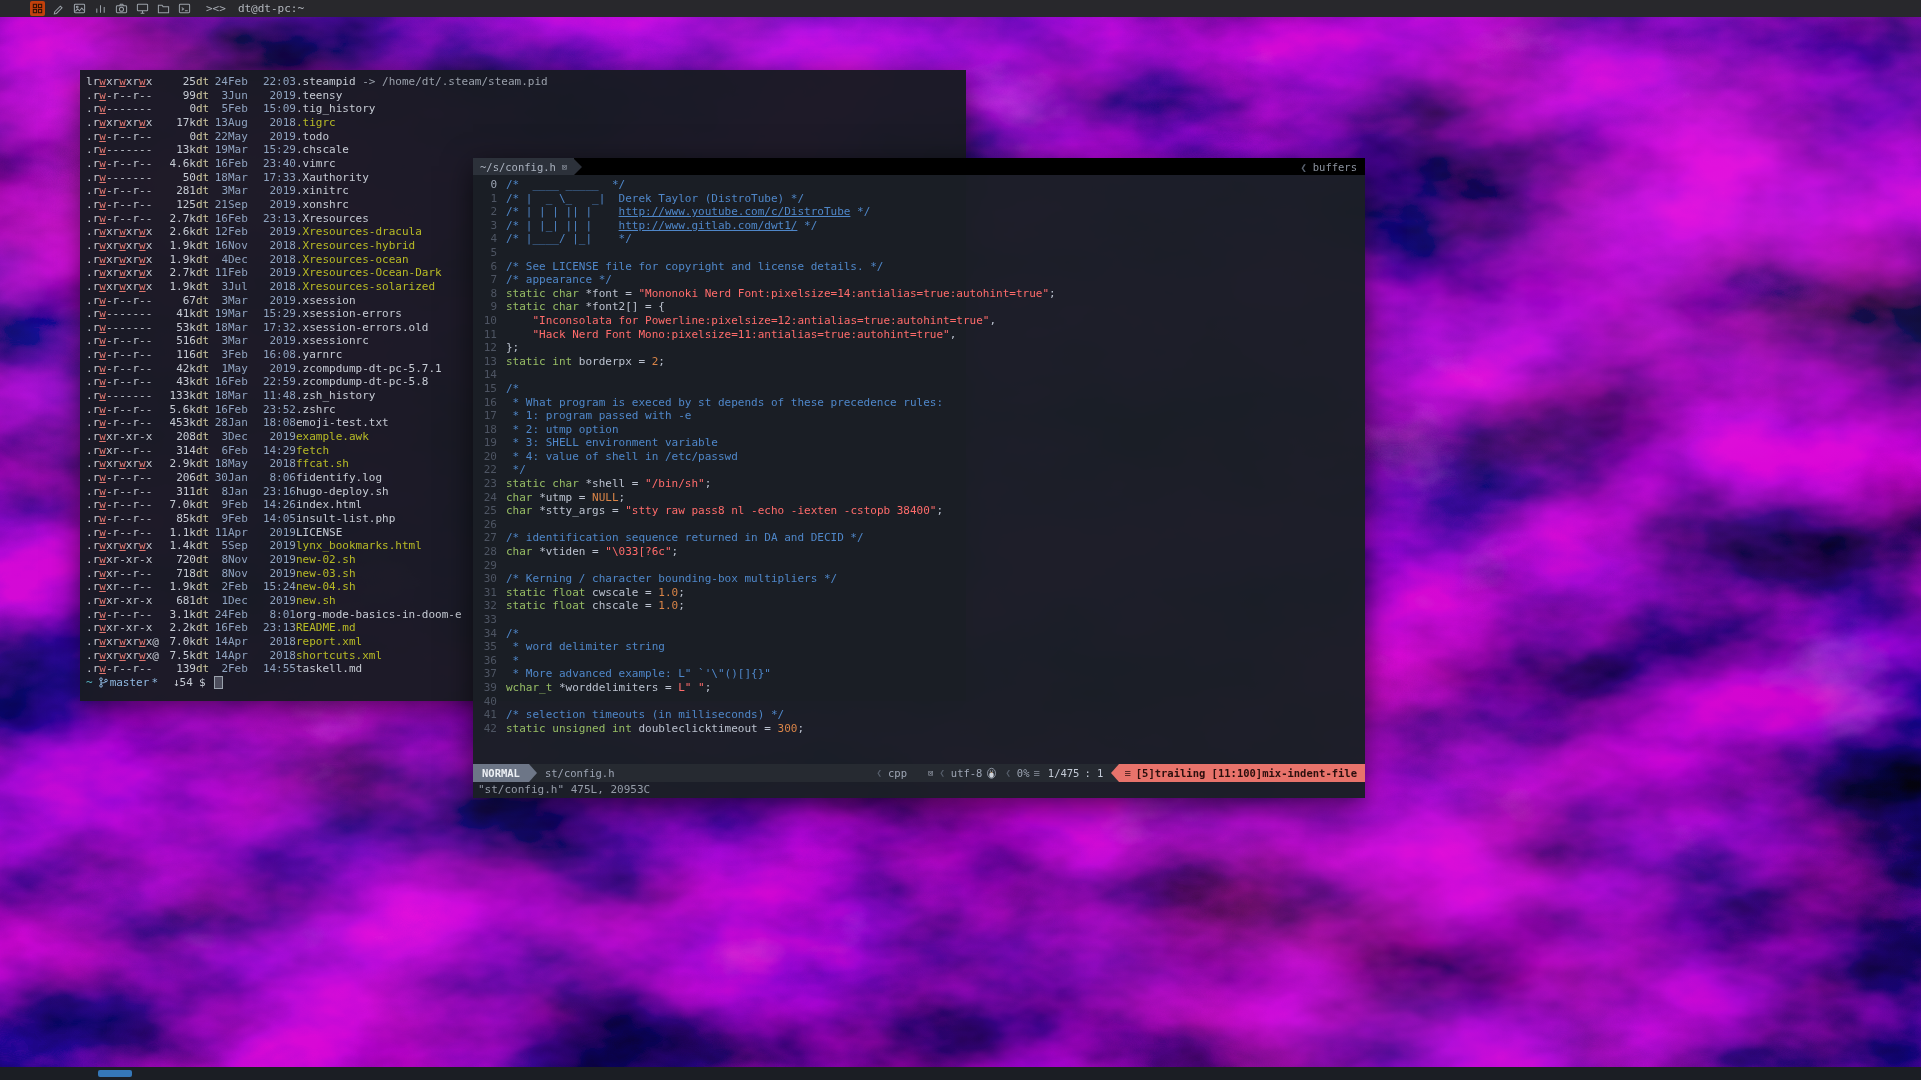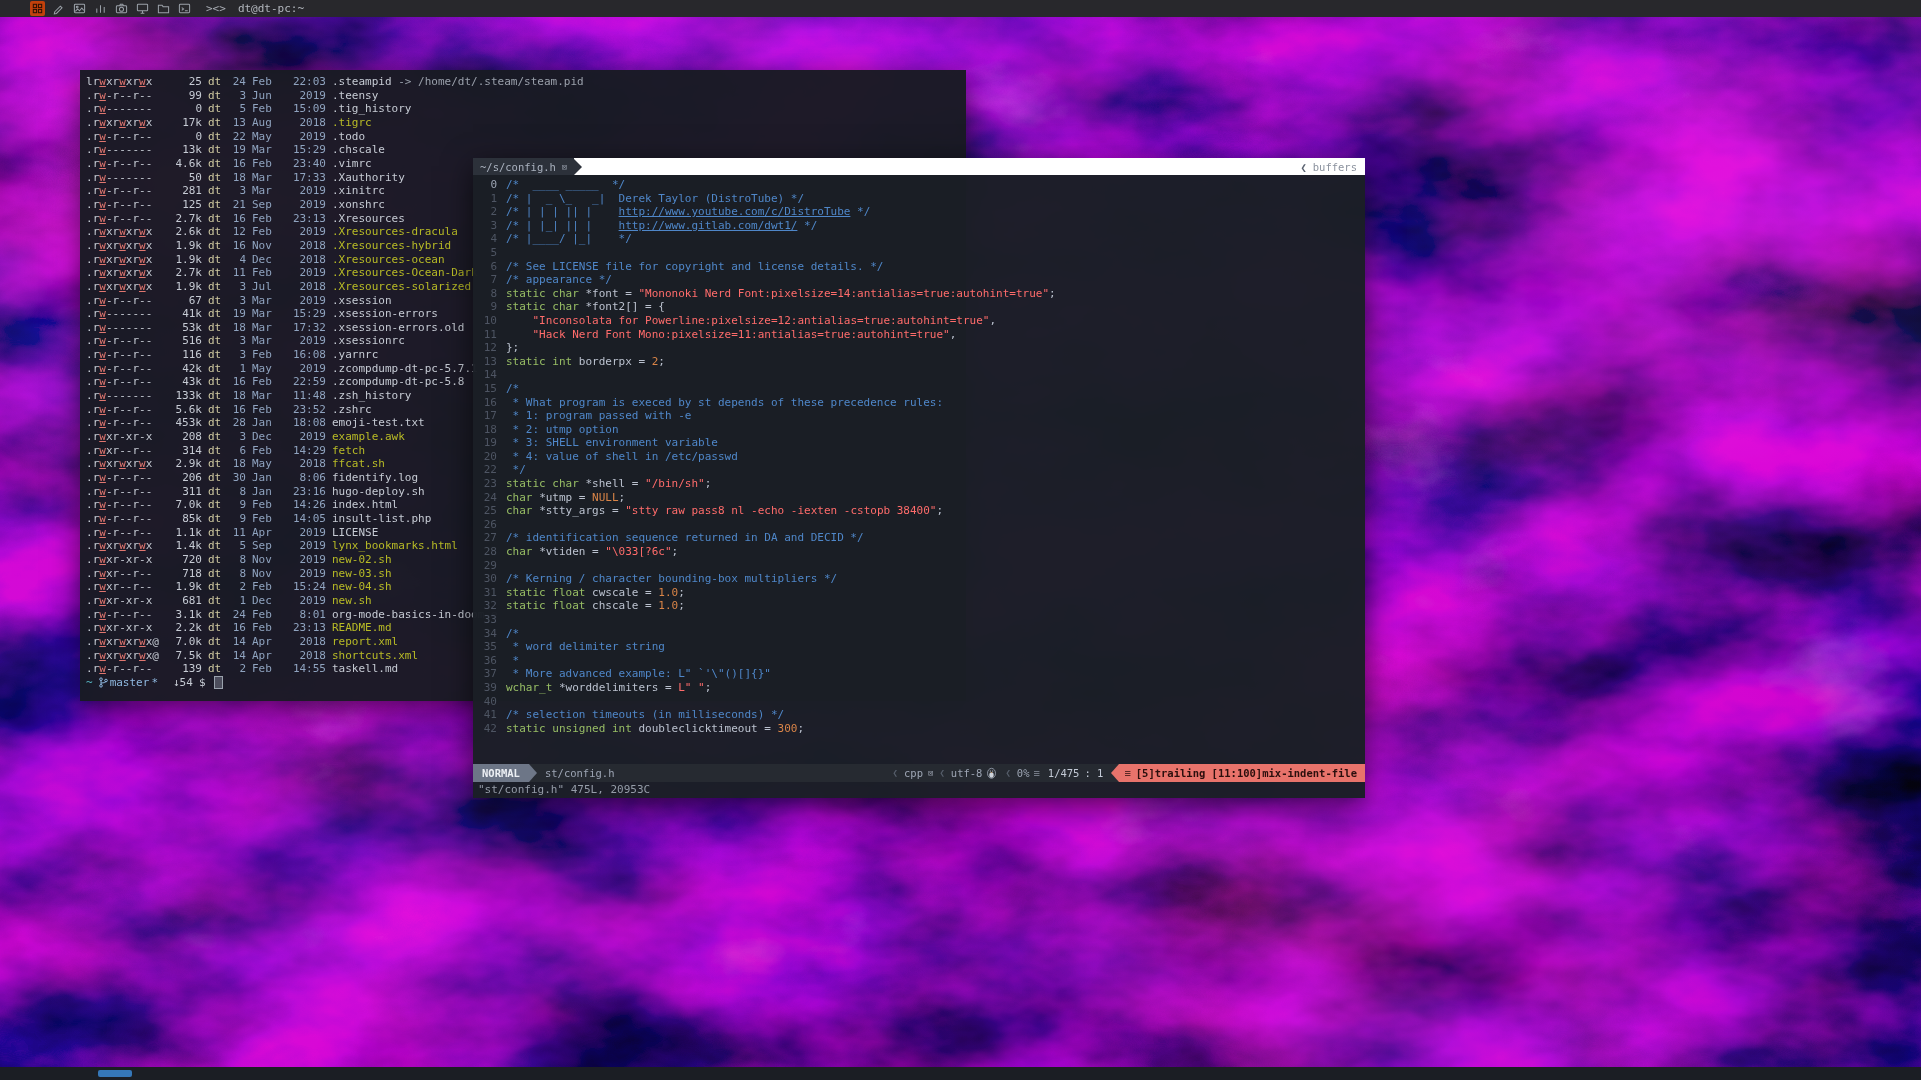--- a/index.html
+++ b/index.html
@@ -33,21 +33,21 @@
     z-index:30;}
   .bottombar .accent{position:absolute;left:98px;top:3px;width:34px;height:7px;border-radius:2px;}
 
   
   .window{position:absolute;box-shadow:0 8px 28px rgba(0,0,0,.6);}
 
   
   .terminal{left:80px;top:70px;width:886px;height:631px;background:rgba(24,27,34,.97);
     z-index:10;padding:5px 0 0 6px;box-sizing:border-box;font-size:11px;color:#c6cbd4;}
   .trow{display:grid;grid-template-columns:70px 40px 18px 14px 26px 42px auto;
-    column-gap:6px;height:13.66px;line-height:13.66px;white-space:pre;}
+    height:13.66px;line-height:13.66px;white-space:pre;}
   .c-perms{color:#c6cbd4;}
   .c-perms .pw{color:#e0766f;text-decoration:underline;}
   .c-size{text-align:right;color:#c6cbd4;}
   .c-owner{color:#cfc9a0;}
   .c-day{text-align:right;color:#8fa3bf;}
   .c-mon{color:#8fa3bf;}
   .c-time{text-align:right;color:#8fa3bf;}
   .c-name{color:#c6cbd4;}
   .c-name.exec{color:#b8bb26;}
   .c-link{color:#9aa0ab;}
@@ -55,21 +55,21 @@
   .p-cwd{color:#56b6c2;}
   .p-branch{color:#8fb8e0;display:flex;align-items:center;gap:2px;}
   .p-behind{color:#c6cbd4;margin-left:9px;}
   .p-dollar{color:#c6cbd4;}
   .cursor-block{display:inline-block;width:7px;height:11px;border:1px solid #9aa2ad;
     background:rgba(170,178,191,.35);margin-left:2px;}
 
   
   .vim{left:473px;top:158px;width:892px;height:640px;background:rgba(27,31,38,.98);
     z-index:20;display:flex;flex-direction:column;box-sizing:border-box;font-size:11px;}
-  .tabline{height:17px;background:#ffffff;display:flex;align-items:center;
+  .tabline{height:17px;background:#000000;display:flex;align-items:center;
     font-size:10.5px;color:#aab2bf;flex:0 0 auto;}
   .tab-chip{background:#2c313a;height:17px;display:flex;align-items:center;
     padding:0 7px;gap:6px;}
   .tab-close{color:#8b929e;font-size:9px;}
   .tab-arrow{width:0;height:0;border-top:8.5px solid transparent;border-bottom:8.5px solid transparent;
     border-left:8px solid #2c313a;}
   .tabline .spacer{flex:1;}
   .buffers-wrap{display:flex;align-items:center;gap:6px;padding-right:8px;color:#8b929e;}
   .buf-arrow{color:#5a6270;}
 
@@ -85,21 +85,21 @@
   .tk-n{color:#da8548;}
 
   .statusline{height:18px;background:#262a31;display:flex;align-items:center;
     font-size:10.5px;color:#9da5b4;flex:0 0 auto;line-height:18px;}
   .sl-mode{background:#6d7687;color:#eceff4;font-weight:bold;padding:0 9px;height:18px;}
   .tri-mode{width:0;height:0;border-top:9px solid transparent;border-bottom:9px solid transparent;
     border-left:8px solid #6d7687;}
   .sl-file{margin-left:8px;color:#9da5b4;}
   .sl-spacer{flex:1;}
   .sl-sep{color:#555d6a;margin:0 6px;font-size:9px;}
-  .sl-ft{display:flex;align-items:center;gap:5px;}
+  .sl-ft{display:flex;align-items:center;gap:21px;}
   .boxx{font-size:9px;color:#8b929e;}
   .sl-enc{margin-right:4px;}
   .penguin{margin-right:2px;display:inline-block;vertical-align:middle;}
   .menu-glyph{margin:0 8px 0 4px;color:#8b929e;}
   .sl-pos{color:#c3cad6;}
   .sl-col{margin:0 8px 0 5px;color:#c3cad6;}
   .tri-warn{width:0;height:0;border-top:9px solid transparent;border-bottom:9px solid transparent;
     border-right:8px solid #e8736b;}
   .sl-warn{background:#e8736b;color:#2b0f0d;height:18px;padding:0 8px 0 5px;display:flex;
     align-items:center;gap:5px;font-weight:bold;}

